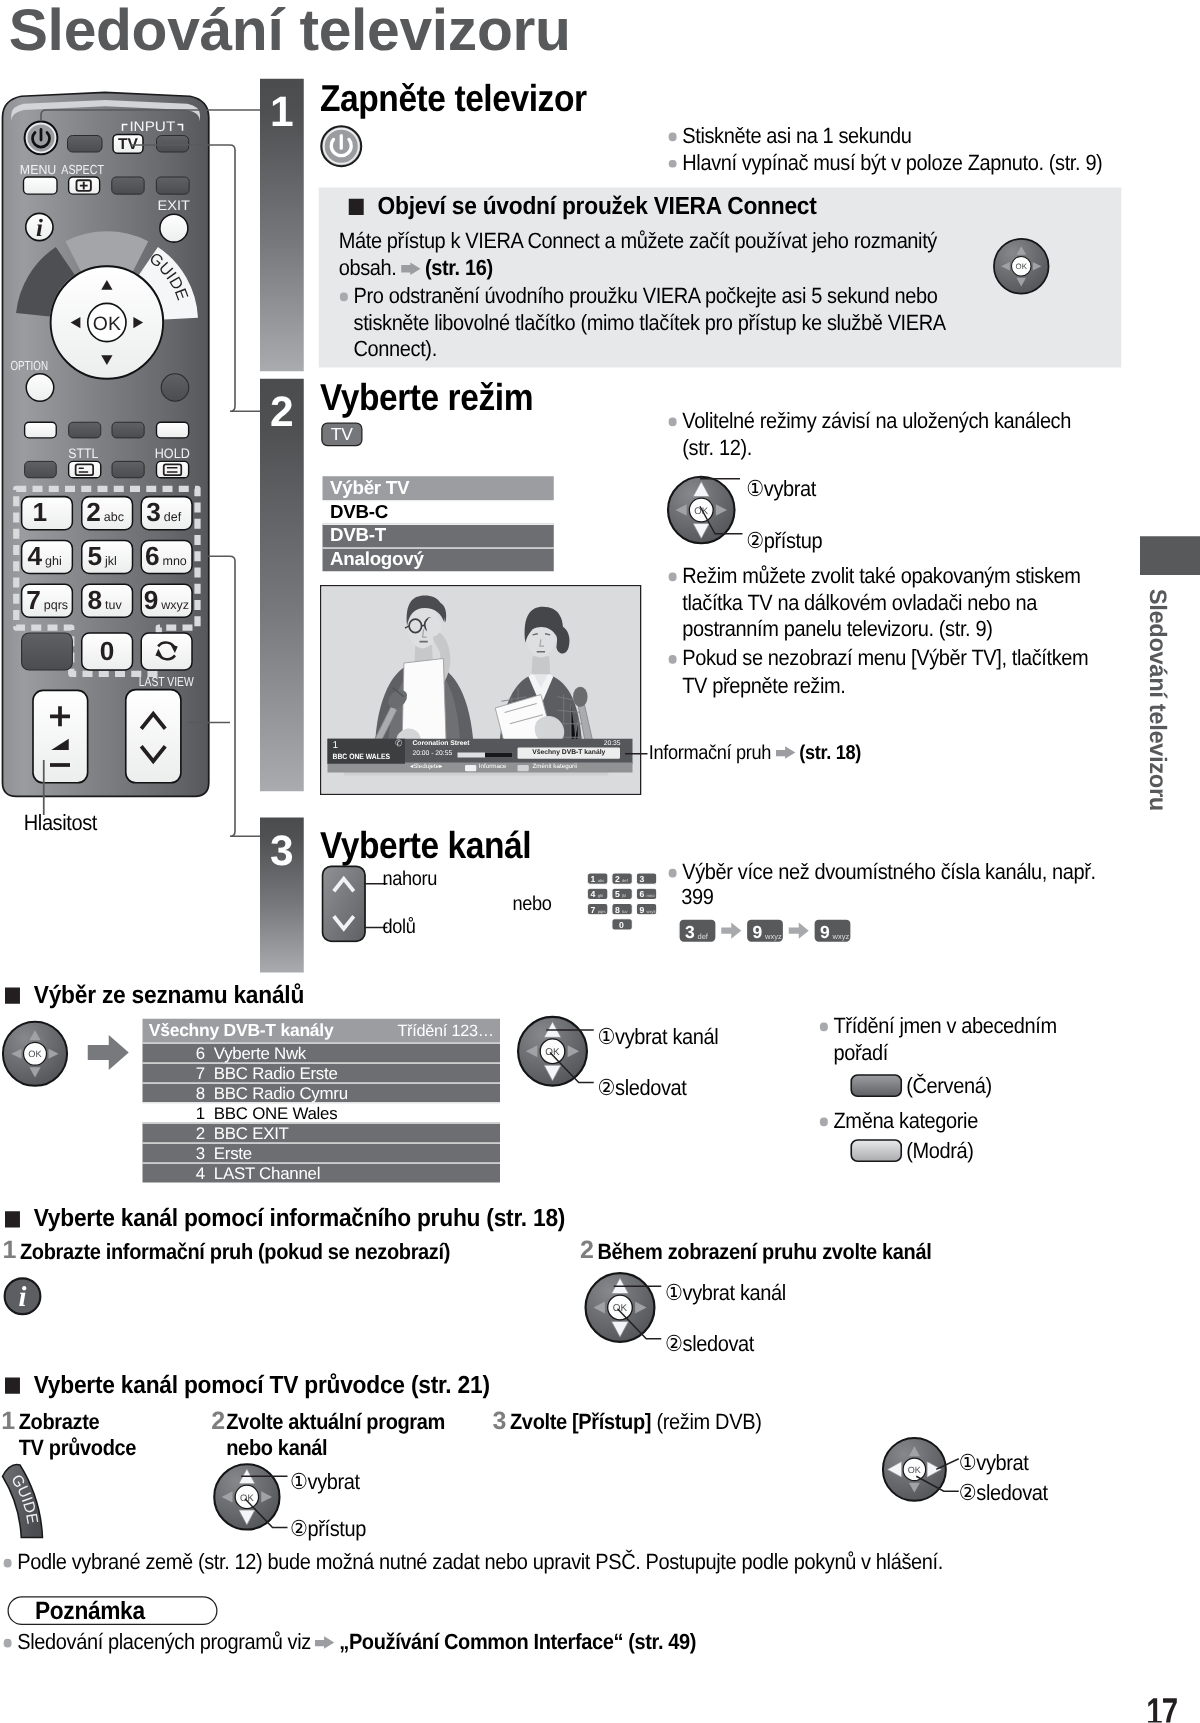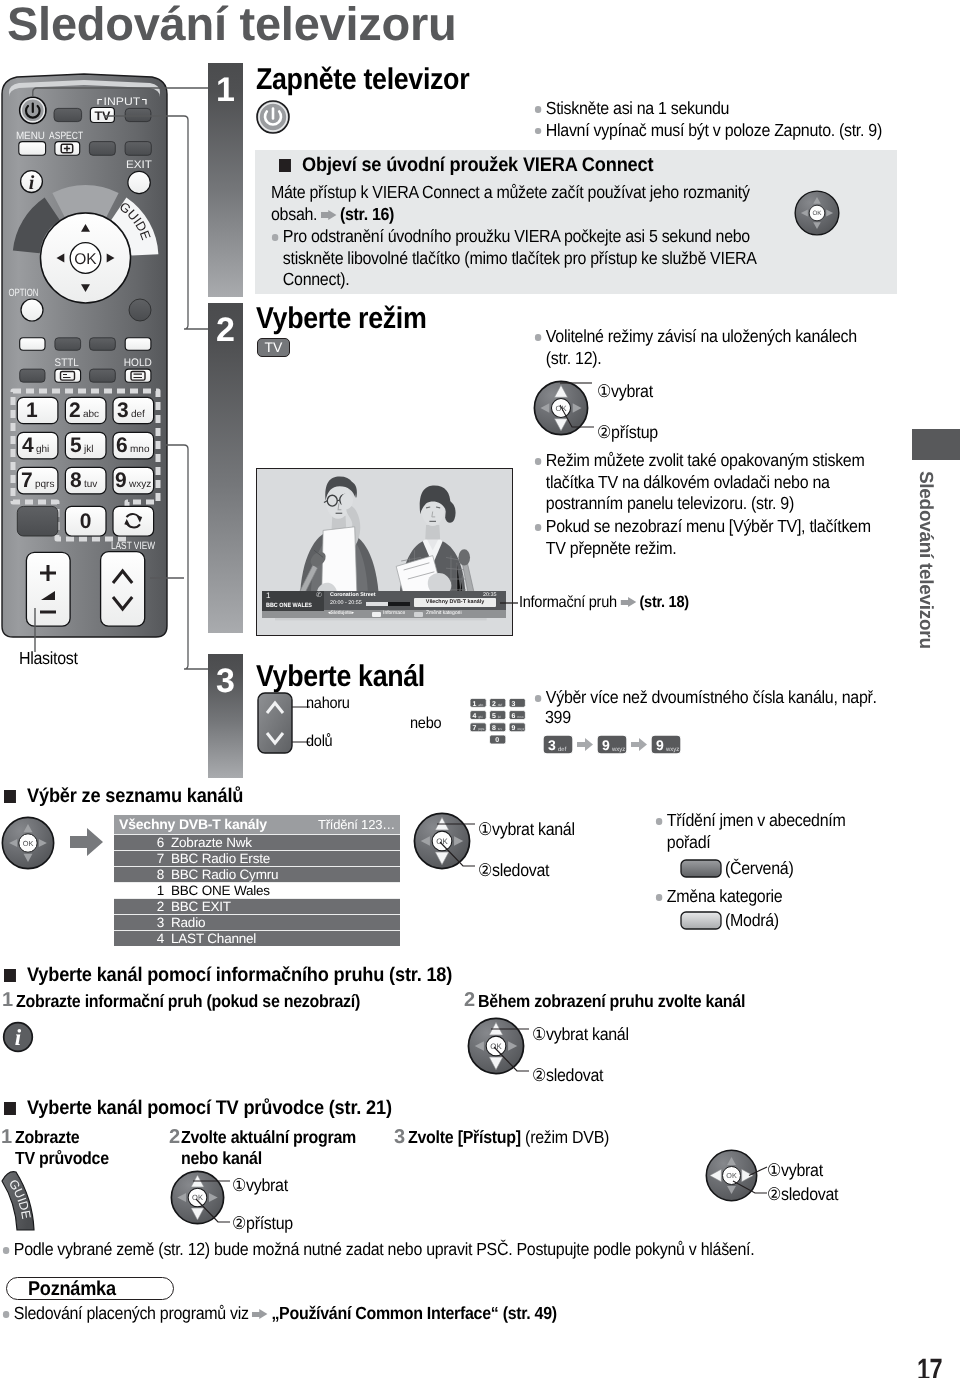--- a/index.html
+++ b/index.html
@@ -286,20 +286,26 @@
 </div>
 
 <div class="stepbar" style="left:208px;top:303px;height:330px;">
   <span>2</span>
 </div>
 <div class="abs h-step" style="left:256px;top:302px;">Vyberte režim</div>
 <div class="abs tvkey" style="left:257px;top:338px;">
   <span>TV</span>
 </div>
 
+<div class="abs" style="left:258px;top:381px;width:185px;">
+  <div class="menu-title">Výběr TV</div>
+  <div class="menu-row sel">DVB-C</div>
+  <div class="menu-row">DVB-T</div>
+  <div class="menu-row">Analogový</div>
+</div>
 
 <div class="abs" style="left:256px;top:468px;width:257px;height:168px;border:1.3px solid #231f20;box-sizing:border-box;background:#d8dadc;overflow:hidden;">
   <svg width="255" height="166" viewBox="0 0 255 166" xmlns="http://www.w3.org/2000/svg">
     <rect width="255" height="166" fill="#d9dbdd"></rect>
     <g transform="translate(18,2) scale(0.83,0.9)">
     <rect x="0" y="150" width="255" height="16" fill="#cdcfd1"></rect>
 
     <g>
 
       <path d="M30 152 C29 102 46 74 62 68 L90 68 C110 76 124 100 126 152 Z" fill="#5e6063"></path>
@@ -518,41 +524,41 @@
 <svg class="abs" style="left:70px;top:828px;" width="34" height="29">
   <path d="M0 8 L17 8 L17 0 L33 14 L17 28 L17 20 L0 20 Z" fill="#77797c"></path>
 </svg>
 <div class="abs" style="left:114px;top:815px;width:286px;">
   <div class="clist-title">
     <span>Všechny DVB-T kanály</span>
     <span>Třídění 123…</span>
   </div>
   <div class="clist-row">
         <span class="n">6</span>
-        <span>Zobrazte Nwk</span>
+        <span>Vyberte Nwk</span>
       </div>
   <div class="clist-row">
         <span class="n">7</span>
         <span>BBC Radio Erste</span>
       </div>
   <div class="clist-row">
         <span class="n">8</span>
         <span>BBC Radio Cymru</span>
       </div>
   <div class="clist-row sel">
         <span class="n">1</span>
         <span>BBC ONE Wales</span>
       </div>
   <div class="clist-row">
         <span class="n">2</span>
         <span>BBC EXIT</span>
       </div>
   <div class="clist-row">
         <span class="n">3</span>
-        <span>Radio</span>
+        <span>Erste</span>
       </div>
   <div class="clist-row">
         <span class="n">4</span>
         <span>LAST Channel</span>
       </div>
 </div>
 <div class="abs" style="left:413px;top:812px;">
   <svg width="58" height="58">
         <use href="#okdial" width="58" height="58"></use>
       </svg>

